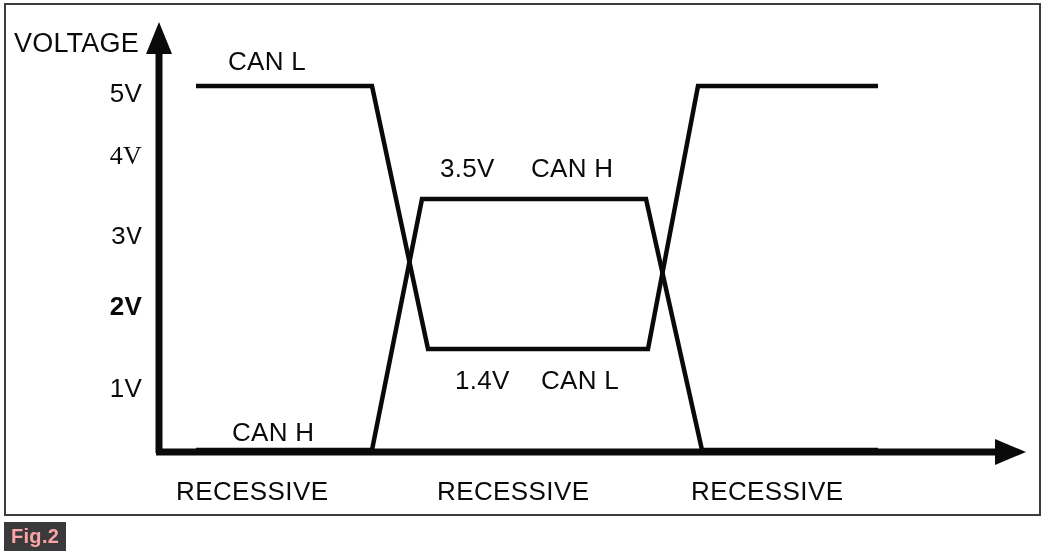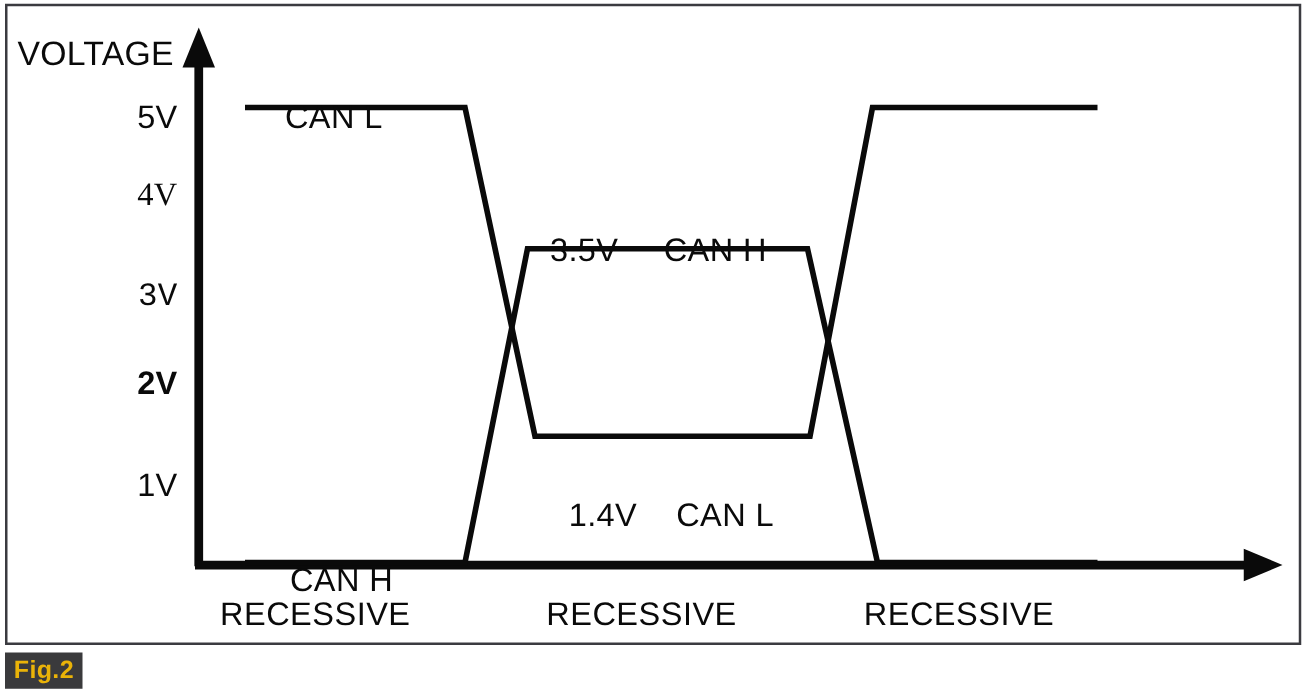--- a/index.html
+++ b/index.html
@@ -51,33 +51,32 @@
     letter-spacing: 0.2px;
   }
   .tick {
     font-size: 26px;
     text-align: right;
     letter-spacing: 0.2px;
   }
   .series-lbl {
     font-size: 26px;
     letter-spacing: 0.3px;
-    margin-top: 32px;
   }
   .xlbl {
     font-size: 26px;
     letter-spacing: 0.4px;
   }
   
   .fig-badge {
     position: absolute;
     left: 4px;
     top: 522px;
     background: #3a3a3c;
-    color: #eab308;
+    color: #fca5a5;
     font-size: 20px;
     font-weight: bold;
     padding: 4px 7px 5px 7px;
     line-height: 1;
     letter-spacing: 0.3px;
   }
 </style>
 </head>
 <body>
 

